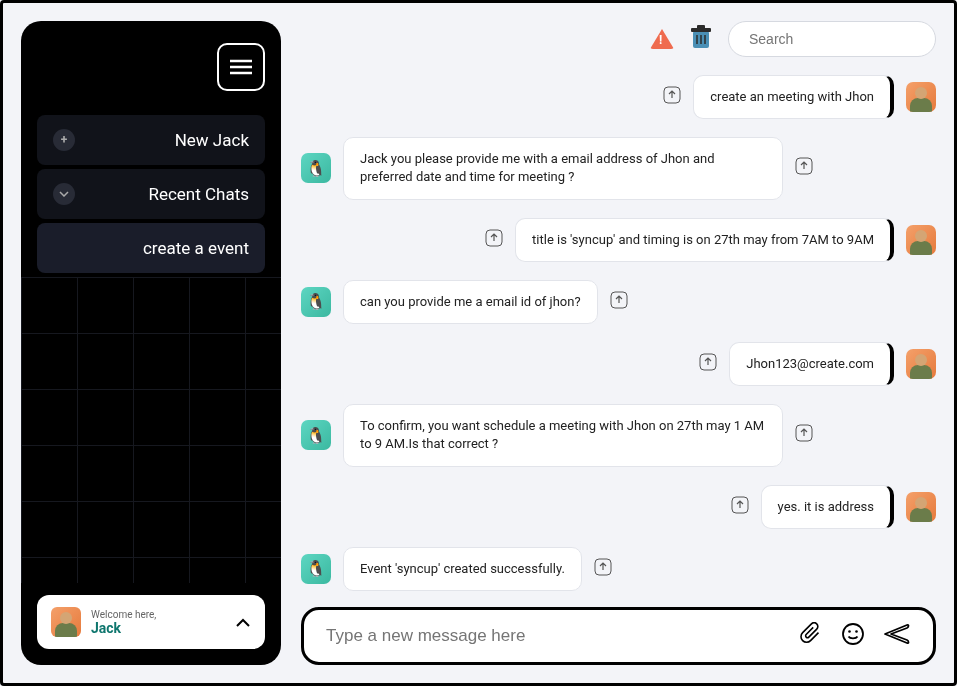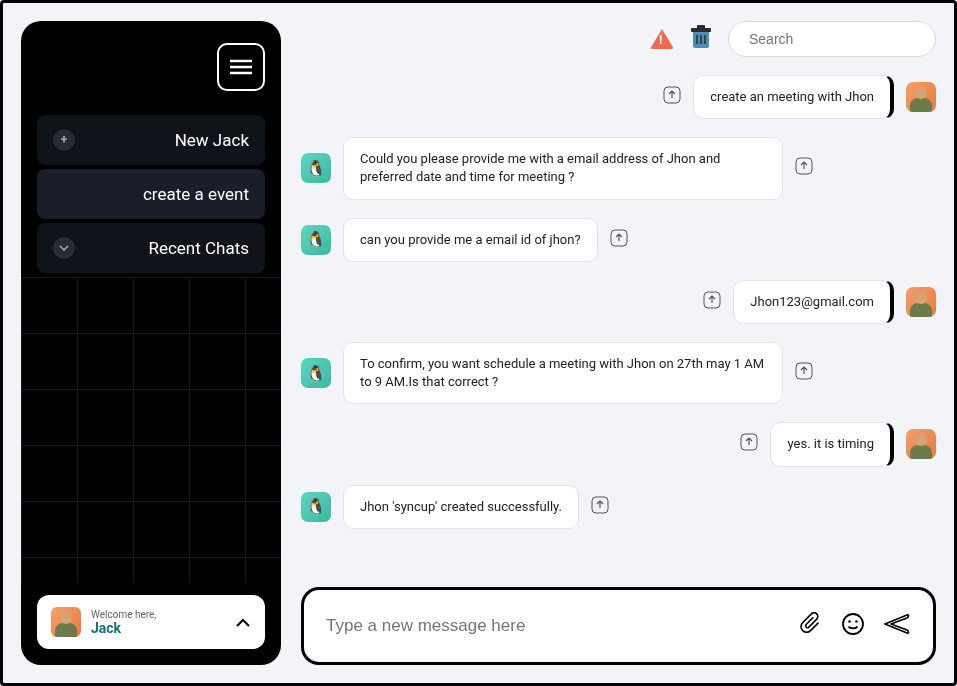--- a/index.html
+++ b/index.html
@@ -242,21 +242,21 @@
 .bubble.user {
   border-right: 4px solid #000;
   text-align: right;
 }
 .share-icon {
   cursor: pointer;
   flex-shrink: 0;
 }
 
 .composer {
-  height: 78px;
+  height: 58px;
   background: #fff;
   border: 3px solid #000;
   border-radius: 18px;
   display: flex;
   align-items: center;
   padding: 0 22px;
   gap: 18px;
   margin-top: 10px;
 }
 .composer input {
@@ -281,30 +281,30 @@
           <line x1="0" y1="8" x2="22" y2="8" stroke-width="2.5"></line>
           <line x1="0" y1="14" x2="22" y2="14" stroke-width="2.5"></line>
         </svg>
       </div>
     </div>
 
     <div class="side-item">
       <div class="side-icon">+</div>
       <span>New Jack</span>
     </div>
-    <div class="side-item active">
-      <span>create a event</span>
-    </div>
     <div class="side-item">
       <div class="side-icon">
         <svg width="10" height="6" viewBox="0 0 10 6">
             <path d="M1 1 L5 5 L9 1" stroke="#aaa" stroke-width="1.5" fill="none"></path>
           </svg>
       </div>
       <span>Recent Chats</span>
+    </div>
+    <div class="side-item active">
+      <span>create a event</span>
     </div>
 
     <div class="grid-bg"></div>
 
     <div class="user-card">
       <div class="avatar-sm"></div>
       <div class="user-info">
         <div class="welcome-text">Welcome here,</div>
         <div class="user-name">Jack</div>
       </div>
@@ -346,49 +346,59 @@
               <rect x="1" y="1" width="16" height="16" rx="4" stroke="#555" fill="none"></rect>
               <path d="M9 12 L9 5 M6 8 L9 5 L12 8" stroke="#555" stroke-width="1.2" fill="none"></path>
             </svg>
         </div>
         <div class="bubble user">create an meeting with Jhon</div>
         <div class="user-avatar-chat"></div>
       </div>
 
       <div class="msg-row">
         <div class="bot-avatar">🐧</div>
-        <div class="bubble">Could you please provide me with a email address of Jhon and preferred date and time for meeting ?</div>
-        <div class="share-icon">
-          <svg width="18" height="18" viewBox="0 0 18 18">
-              <rect x="1" y="1" width="16" height="16" rx="4" stroke="#555" fill="none"></rect>
-              <path d="M9 12 L9 5 M6 8 L9 5 L12 8" stroke="#555" stroke-width="1.2" fill="none"></path>
-            </svg>
-        </div>
-      </div>
-
+        <div class="bubble">Jack you please provide me with a email address of Jhon and preferred date and time for meeting ?</div>
+        <div class="share-icon">
+          <svg width="18" height="18" viewBox="0 0 18 18">
+              <rect x="1" y="1" width="16" height="16" rx="4" stroke="#555" fill="none"></rect>
+              <path d="M9 12 L9 5 M6 8 L9 5 L12 8" stroke="#555" stroke-width="1.2" fill="none"></path>
+            </svg>
+        </div>
+      </div>
+
+      <div class="msg-row right">
+        <div class="share-icon">
+          <svg width="18" height="18" viewBox="0 0 18 18">
+              <rect x="1" y="1" width="16" height="16" rx="4" stroke="#555" fill="none"></rect>
+              <path d="M9 12 L9 5 M6 8 L9 5 L12 8" stroke="#555" stroke-width="1.2" fill="none"></path>
+            </svg>
+        </div>
+        <div class="bubble user">title is 'syncup' and timing is on 27th may from 7AM to 9AM</div>
+        <div class="user-avatar-chat"></div>
+      </div>
 
       <div class="msg-row">
         <div class="bot-avatar">🐧</div>
         <div class="bubble">can you provide me a email id of jhon?</div>
         <div class="share-icon">
           <svg width="18" height="18" viewBox="0 0 18 18">
               <rect x="1" y="1" width="16" height="16" rx="4" stroke="#555" fill="none"></rect>
               <path d="M9 12 L9 5 M6 8 L9 5 L12 8" stroke="#555" stroke-width="1.2" fill="none"></path>
             </svg>
         </div>
       </div>
 
       <div class="msg-row right">
         <div class="share-icon">
           <svg width="18" height="18" viewBox="0 0 18 18">
               <rect x="1" y="1" width="16" height="16" rx="4" stroke="#555" fill="none"></rect>
               <path d="M9 12 L9 5 M6 8 L9 5 L12 8" stroke="#555" stroke-width="1.2" fill="none"></path>
             </svg>
         </div>
-        <div class="bubble user">Jhon123@gmail.com</div>
+        <div class="bubble user">Jhon123@create.com</div>
         <div class="user-avatar-chat"></div>
       </div>
 
       <div class="msg-row">
         <div class="bot-avatar">🐧</div>
         <div class="bubble">To confirm, you want schedule a meeting with Jhon on 27th may 1 AM to 9 AM.Is that correct ?</div>
         <div class="share-icon">
           <svg width="18" height="18" viewBox="0 0 18 18">
               <rect x="1" y="1" width="16" height="16" rx="4" stroke="#555" fill="none"></rect>
               <path d="M9 12 L9 5 M6 8 L9 5 L12 8" stroke="#555" stroke-width="1.2" fill="none"></path>
@@ -396,27 +406,27 @@
         </div>
       </div>
 
       <div class="msg-row right">
         <div class="share-icon">
           <svg width="18" height="18" viewBox="0 0 18 18">
               <rect x="1" y="1" width="16" height="16" rx="4" stroke="#555" fill="none"></rect>
               <path d="M9 12 L9 5 M6 8 L9 5 L12 8" stroke="#555" stroke-width="1.2" fill="none"></path>
             </svg>
         </div>
-        <div class="bubble user">yes. it is timing</div>
+        <div class="bubble user">yes. it is address</div>
         <div class="user-avatar-chat"></div>
       </div>
 
       <div class="msg-row">
         <div class="bot-avatar">🐧</div>
-        <div class="bubble">Jhon 'syncup' created successfully.</div>
+        <div class="bubble">Event 'syncup' created successfully.</div>
         <div class="share-icon">
           <svg width="18" height="18" viewBox="0 0 18 18">
               <rect x="1" y="1" width="16" height="16" rx="4" stroke="#555" fill="none"></rect>
               <path d="M9 12 L9 5 M6 8 L9 5 L12 8" stroke="#555" stroke-width="1.2" fill="none"></path>
             </svg>
         </div>
       </div>
 
     </div>
 

